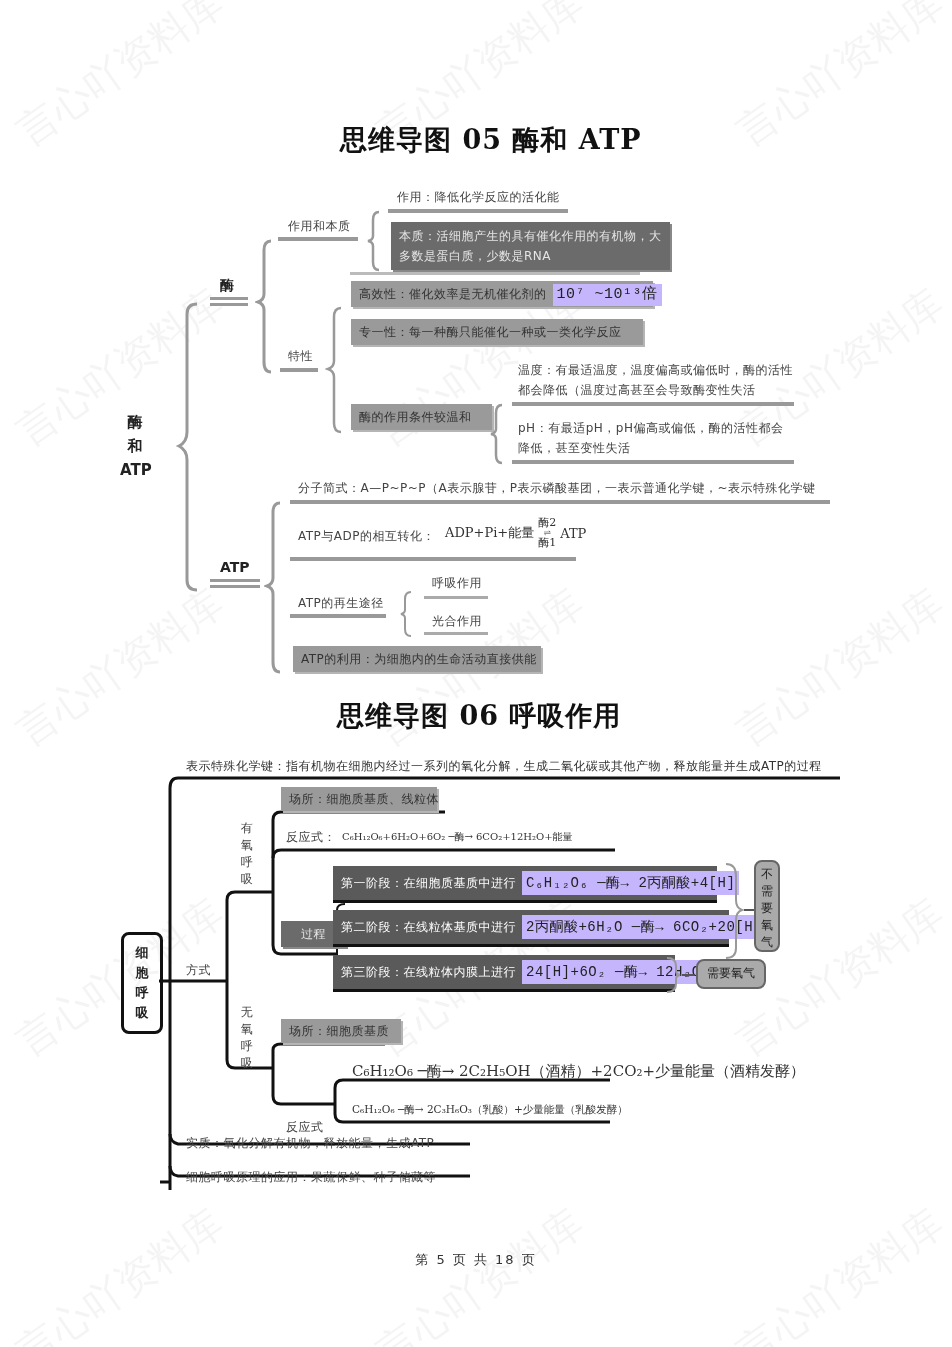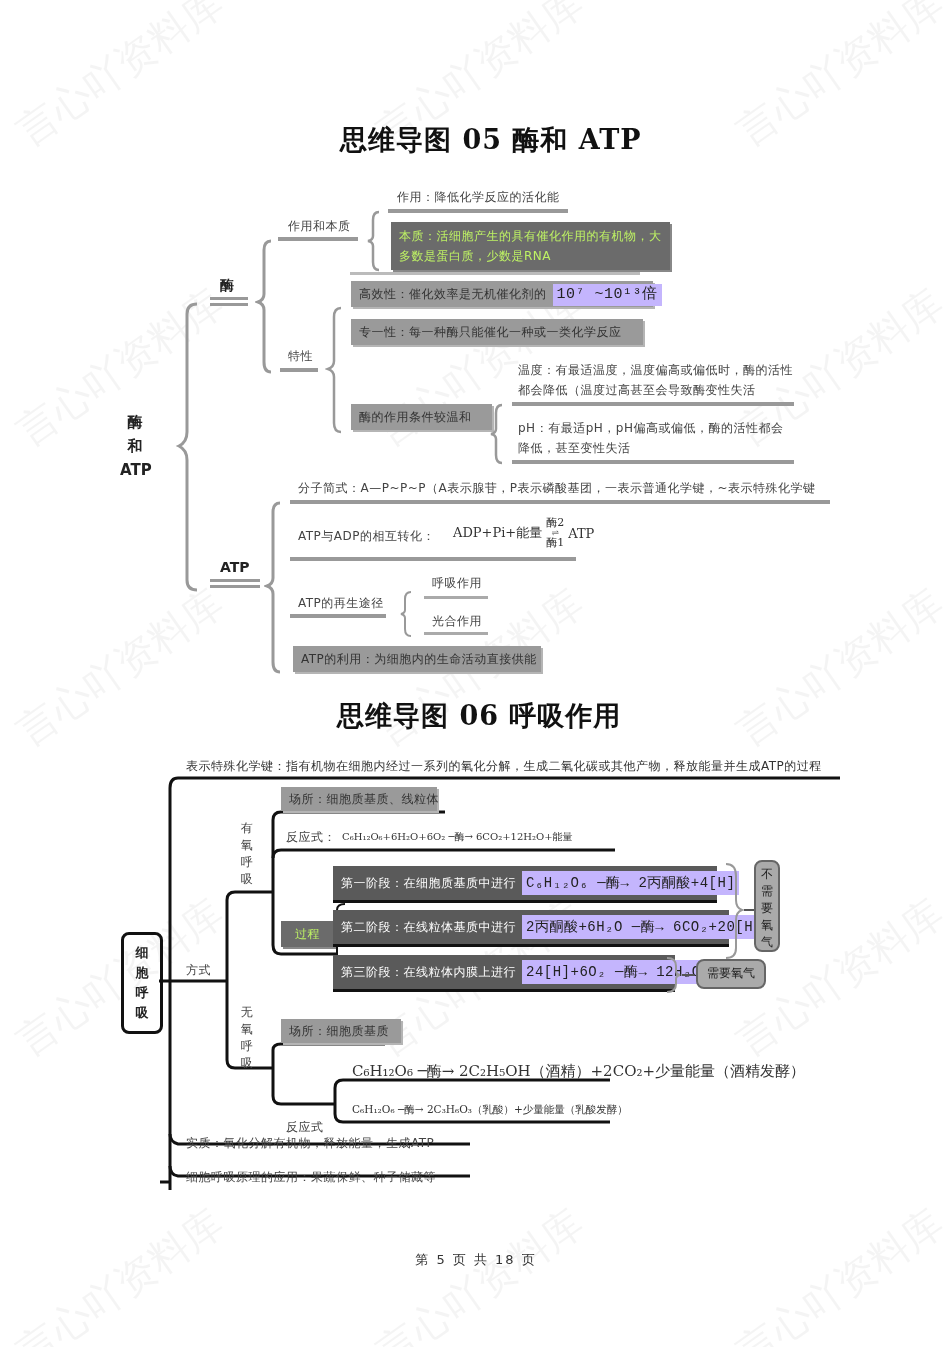--- a/index.html
+++ b/index.html
@@ -2,21 +2,21 @@
 <html><head>
 <meta charset="utf-8">
 <style>
   html, body { margin: 0; padding: 0; background: #ffffff; }
   body { width: 952px; height: 1347px; position: relative; overflow: hidden;
          font-family: "DejaVu Sans", "Liberation Sans", sans-serif; color: #333; }
   .abs { position: absolute; }
   .title { font-family: "DejaVu Serif", "Liberation Serif", serif; font-size: 27px; font-weight: bold; color: #111; white-space: nowrap; letter-spacing: 1px; }
   .t { font-size: 12px; color: #444; white-space: nowrap; letter-spacing: 0.5px; }
   .t-bold { font-size: 14px; font-weight: bold; color: #222; white-space: nowrap; }
-  .box-dark { background: #6b6b6b; color: #bef264; font-size: 12px; padding: 4px 8px; line-height: 20px; letter-spacing: 0.5px; box-shadow: 2px 2px 0 #888; }
+  .box-dark { background: #6b6b6b; color: #e5e5e5; font-size: 12px; padding: 4px 8px; line-height: 20px; letter-spacing: 0.5px; box-shadow: 2px 2px 0 #888; }
   .box-mid { background: #9a9a9a; color: #333; font-size: 12px; padding: 0 8px; line-height: 26px; letter-spacing: 0.5px; white-space: nowrap; box-shadow: 2px 2px 0 #b5b5b5; }
   .box-stage { background: #5a5a5a; color: #fff; font-size: 12px; padding: 0 8px; line-height: 34px; letter-spacing: 0.5px; white-space: nowrap; border-bottom: 3px solid #111; }
   .eq-white { background: #c4b5fd; color: #222; font-family: Liberation Mono, monospace; font-size: 14px; padding: 0 4px; display: inline-block; line-height: 24px; margin-left: 6px; white-space: nowrap; }
   .uline { border-bottom: 4px solid #999; }
   .uline-thin { border-bottom: 3px solid #aaa; }
   .dline { border-top: 3px solid #999; border-bottom: 3px solid #999; height: 3px; }
   .pill { background: #aaa; border: 2px solid #666; border-radius: 8px; color: #222; font-size: 12px; text-align: center; }
   .wm { position: absolute; color: rgba(0,0,0,0.045); font-size: 40px; transform: rotate(-35deg); white-space: nowrap; pointer-events: none; }
   .serif { font-family: "DejaVu Serif", "Liberation Serif", serif; }
 </style>
@@ -102,21 +102,21 @@
 
 <svg class="abs" style="left:264px;top:500px;" width="20" height="175">
   <path d="M16 3 Q9 3 9 12 L9 78 Q9 84 3 86 Q9 88 9 94 L9 162 Q9 172 16 172" stroke="#999" stroke-width="3" fill="none"></path>
 </svg>
 
 <div class="abs t" style="left:298px;top:480px;">分子简式：A—P~P~P（A表示腺苷，P表示磷酸基团，一表示普通化学键，~表示特殊化学键</div>
 <div class="abs uline" style="left:290px;top:500px;width:540px;"></div>
 
 <div class="abs t" style="left:298px;top:528px;">ATP与ADP的相互转化：</div>
 <div class="abs serif" style="left:445px;top:517px;font-size:13px;color:#333;white-space:nowrap;">
-  <span style="vertical-align:middle;margin-left:8px;">ADP+Pi+能量</span><span style="display:inline-block;vertical-align:middle;text-align:center;font-size:11px;line-height:12px;width:26px;"><span style="display:block;">酶2</span><span style="display:block;font-size:9px;line-height:8px;">⇌</span><span style="display:block;">酶1</span></span><span style="vertical-align:middle;">ATP</span>
+  <span style="vertical-align:middle;">ADP+Pi+能量</span><span style="display:inline-block;vertical-align:middle;text-align:center;font-size:11px;line-height:12px;width:26px;"><span style="display:block;">酶2</span><span style="display:block;font-size:9px;line-height:8px;">⇌</span><span style="display:block;">酶1</span></span><span style="vertical-align:middle;">ATP</span>
 </div>
 <div class="abs uline" style="left:290px;top:557px;width:286px;"></div>
 
 <div class="abs t" style="left:298px;top:595px;">ATP的再生途径</div>
 <div class="abs uline" style="left:290px;top:614px;width:96px;"></div>
 
 <svg class="abs" style="left:398px;top:590px;" width="18" height="48">
   <path d="M13 2 Q7 2 7 9 L7 20 Q7 23 3 24 Q7 25 7 28 L7 39 Q7 46 13 46" stroke="#999" stroke-width="2" fill="none"></path>
 </svg>
 
@@ -167,21 +167,21 @@
   <path d="M8 92 L8 145 Q8 154 16 154 L72 154" stroke="#111" stroke-width="3" fill="none"></path>
   <path d="M72 154 L72 110 Q72 104 80 104" stroke="#111" stroke-width="2" fill="none"></path>
   <path d="M72 154 L72 180 Q72 188 80 188" stroke="#111" stroke-width="2" fill="none"></path>
 </svg>
 
 <div class="abs box-mid" style="left:281px;top:787px;width:140px;line-height:24px;">场所：细胞质基质、线粒体</div>
 
 <div class="abs t" style="left:286px;top:829px;">反应式：</div>
 <div class="abs serif" style="left:342px;top:830px;font-size:10px;color:#333;white-space:nowrap;text-align:center;">C₆H₁₂O₆+6H₂O+6O₂ ─酶→ 6CO₂+12H₂O+能量</div>
 
-<div class="abs box-dark" style="left:281px;top:921px;padding:2px 14px;line-height:22px;">过程</div>
+<div class="abs box-dark" style="left:281px;top:921px;padding:2px 20px;line-height:22px;">过程</div>
 
 <div class="abs box-stage" style="left:333px;top:866px;width:368px;">
   <span>第一阶段：在细胞质基质中进行</span><span class="eq-white">C₆H₁₂O₆ ─酶→ 2丙酮酸+4[H]</span>
 </div>
 <div class="abs box-stage" style="left:333px;top:910px;width:380px;">
   <span>第二阶段：在线粒体基质中进行</span><span class="eq-white">2丙酮酸+6H₂O ─酶→ 6CO₂+20[H]</span>
 </div>
 <div class="abs box-stage" style="left:333px;top:955px;width:326px;">
   <span>第三阶段：在线粒体内膜上进行</span><span class="eq-white">24[H]+6O₂ ─酶→ 12H₂O</span>
 </div>

